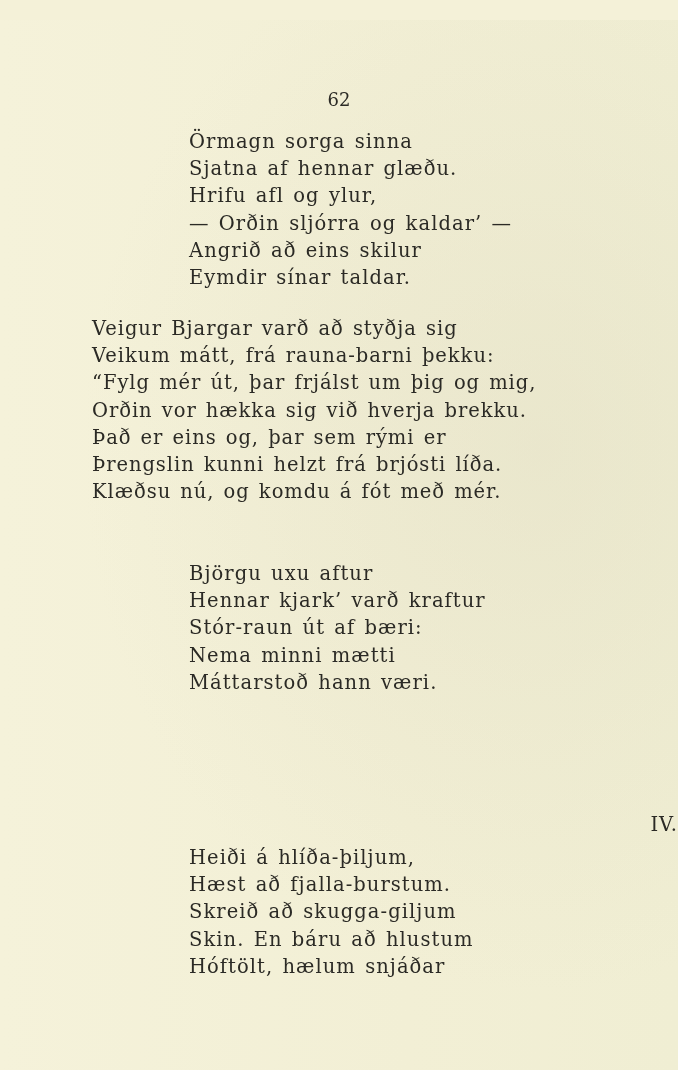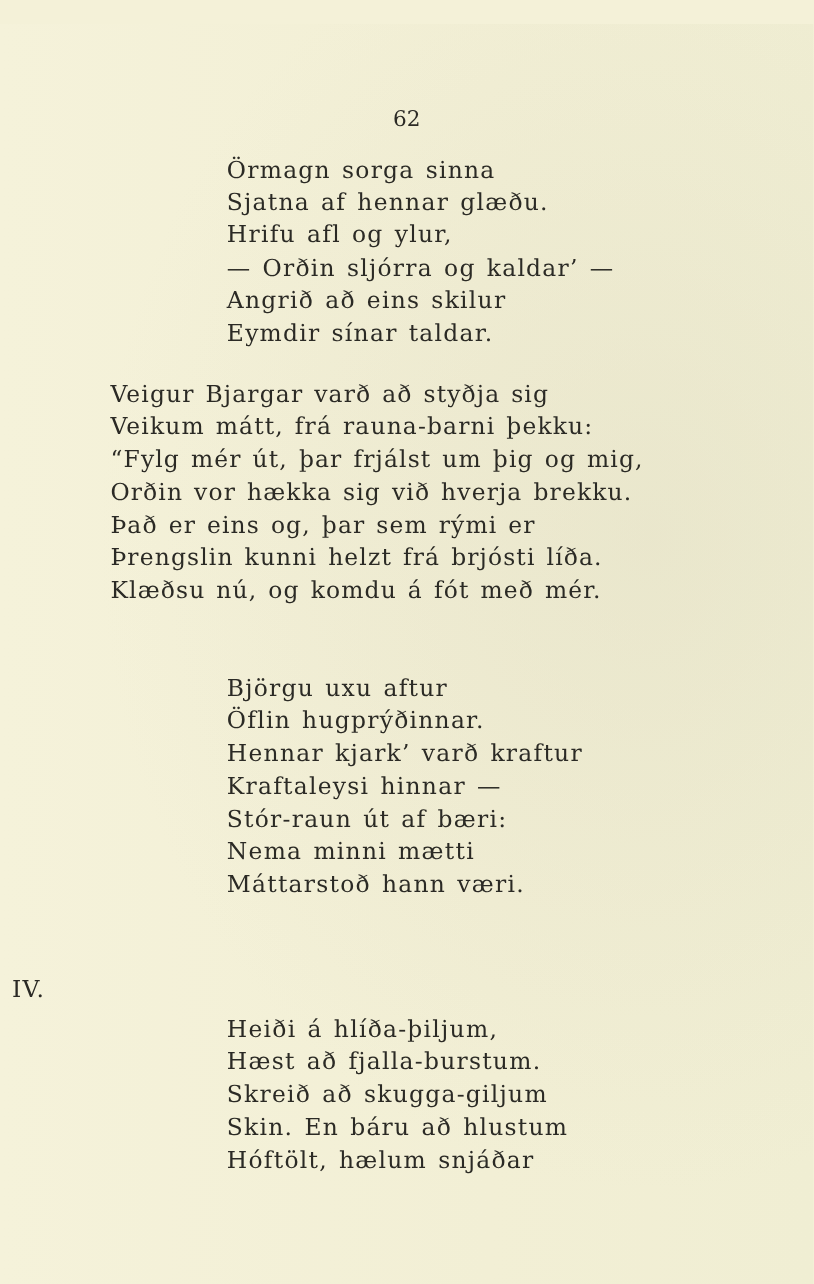--- a/index.html
+++ b/index.html
@@ -49,21 +49,21 @@
     }
     .stanza-1 { left: 189px; top: 108px; }
     .stanza-2 { left: 92px;  top: 295px; }
     .stanza-2 .line { letter-spacing: 0.95px; }
     .stanza-3 { left: 189px; top: 540px; }
     .section-heading {
       position: absolute;
       top: 791px;
       left: 0;
       width: 678px;
-      text-align: left;
+      text-align: right;
       font-size: 19.5px;
       line-height: 27px;
       letter-spacing: 1px;
       padding-left: 10px;
       box-sizing: border-box;
     }
     .stanza-4 { left: 189px; top: 824px; }
   </style>
 </head>
 <body>
@@ -86,23 +86,21 @@
     <span class="line">Veikum mátt, frá rauna-barni þekku:</span>
     <span class="line">“Fylg mér út, þar frjálst um þig og mig,</span>
     <span class="line">Orðin vor hækka sig við hverja brekku.</span>
     <span class="line">Það er eins og, þar sem rými er</span>
     <span class="line">Þrengslin kunni helzt frá brjósti líða.</span>
     <span class="line">Klæðsu nú, og komdu á fót með mér.</span>
   </div>
 
   <div class="stanza stanza-3">
     <span class="line">Björgu uxu aftur</span>
-    <span class="line">Öflin hugprýðinnar.</span>
     <span class="line">Hennar kjark’ varð kraftur</span>
-    <span class="line">Kraftaleysi hinnar —</span>
     <span class="line">Stór-raun út af bæri:</span>
     <span class="line">Nema minni mætti</span>
     <span class="line">Máttarstoð hann væri.</span>
   </div>
 
   <div class="section-heading">IV.</div>
 
   <div class="stanza stanza-4">
     <span class="line">Heiði á hlíða-þiljum,</span>
     <span class="line">Hæst að fjalla-burstum.</span>

